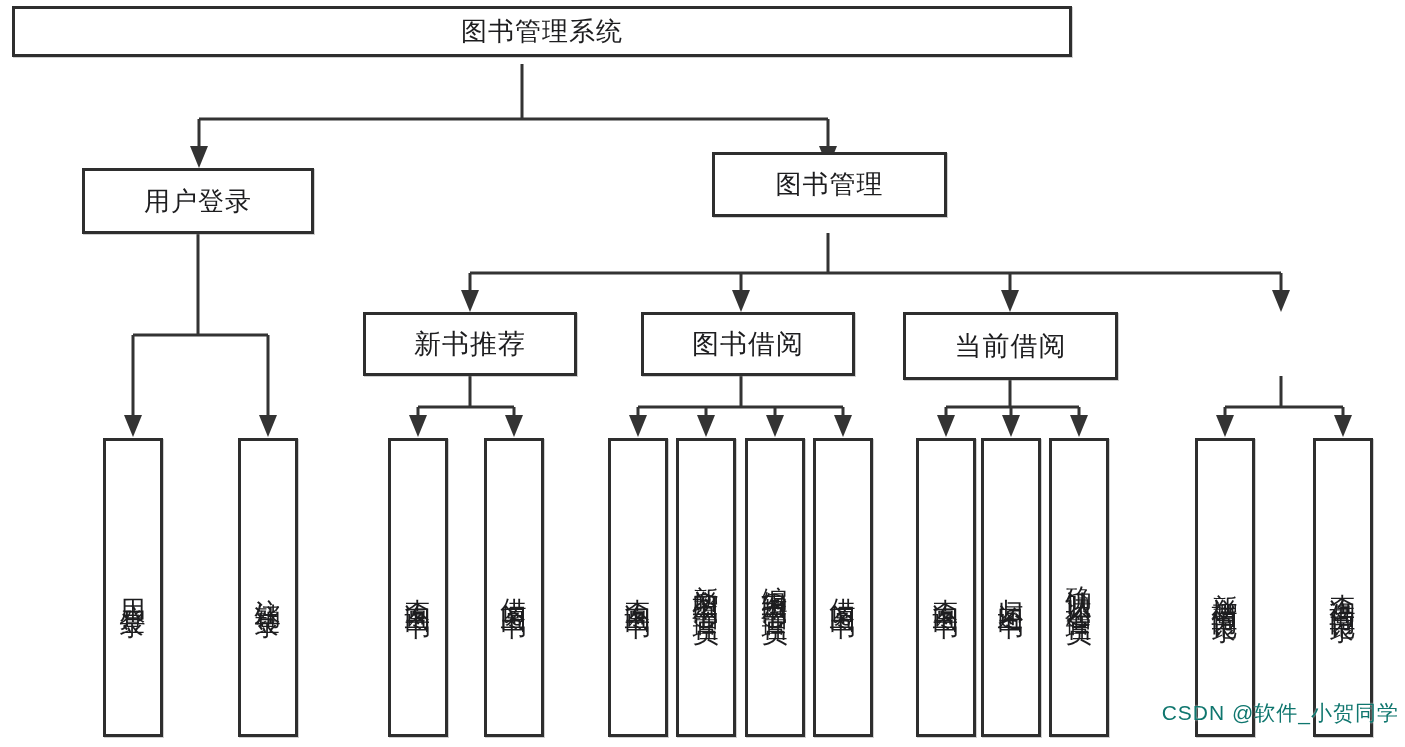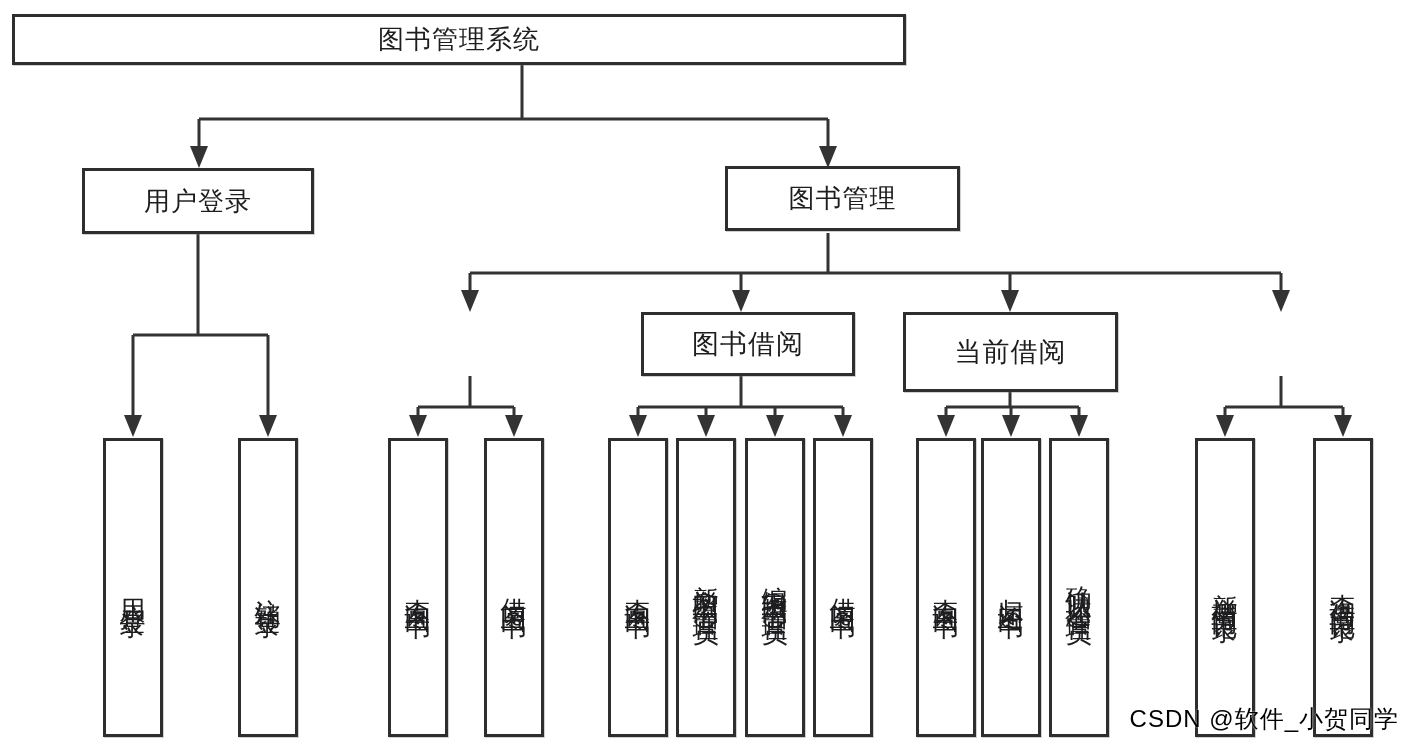--- a/index.html
+++ b/index.html
@@ -37,24 +37,24 @@
   .vbox {
     writing-mode: vertical-rl;
     text-orientation: mixed;
     font-size: 26px;
     letter-spacing: 5px;
     line-height: 1;
   }
   .watermark {
     position: absolute;
     right: 6px;
-    bottom: 12px;
-    font-size: 24px;
+    bottom: 20px;
+    font-size: 21px;
     letter-spacing: 1px;
-    color: #000000;
+    color: #0f766e;
     white-space: nowrap;
     text-shadow: 0 0 2px #ffffff;
   }
 </style>
 </head>
 <body>
 
 <div class="stage">
 
   <svg class="connectors" viewBox="0 0 1405 747" xmlns="http://www.w3.org/2000/svg">
@@ -113,27 +113,28 @@
 
     <g stroke="#333333" stroke-width="3" fill="none">
       <path d="M1281 376 V407 M1225 407 H1343 M1225 407 V416 M1343 407 V416"></path>
     </g>
     <g fill="#333333" stroke="none">
       <polygon points="1216,415 1234,415 1225,437"></polygon>
       <polygon points="1334,415 1352,415 1343,437"></polygon>
     </g>
   </svg>
 
-  <div class="node hbox root-box" style="left:12px; top:14px; width:894px; height:51px;">图书管理系统</div>
+  <div class="node hbox root-box" style="left:12px; top:6px; width:1060px; height:51px;">图书管理系统</div>
 
   <div class="node hbox" style="left:82px; top:168px; width:232px; height:66px;">用户登录</div>
-  <div class="node hbox" style="left:712px; top:166px; width:235px; height:65px;margin-left:13px;">图书管理</div>
+  <div class="node hbox" style="left:712px; top:152px; width:235px; height:65px;">图书管理</div>
 
+  <div class="node hbox l2-box" style="left:363px; top:312px; width:214px; height:64px;">新书推荐</div>
   <div class="node hbox l2-box" style="left:634px; top:312px; width:214px; height:64px;margin-left:7px;">图书借阅</div>
-  <div class="node hbox l2-box" style="left:903px; top:312px; width:215px; height:80px;font-family:Liberation Mono, monospace;">当前借阅</div>
+  <div class="node hbox l2-box" style="left:903px; top:312px; width:215px; height:68px;font-family:Liberation Mono, monospace;">当前借阅</div>
 
   <div class="node vbox" style="left:103px; top:438px; width:60px; height:299px;">用户登录</div>
   <div class="node vbox" style="left:238px; top:438px; width:60px; height:299px;">注销登录</div>
 
   <div class="node vbox" style="left:388px; top:438px; width:60px; height:299px;">查询图书</div>
   <div class="node vbox" style="left:484px; top:438px; width:60px; height:299px;">借阅图书</div>
 
   <div class="node vbox" style="left:608px; top:438px; width:60px; height:299px;">查询图书</div>
   <div class="node vbox" style="left:676px; top:438px; width:60px; height:299px;">新增图书（管理员）</div>
   <div class="node vbox" style="left:745px; top:438px; width:60px; height:299px;">编辑图书（管理员）</div>

